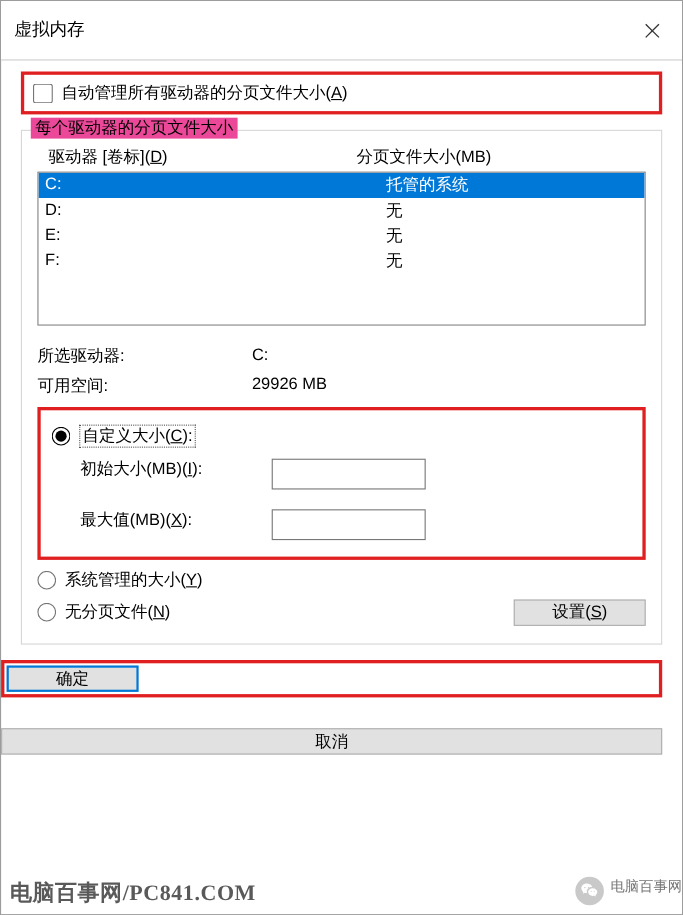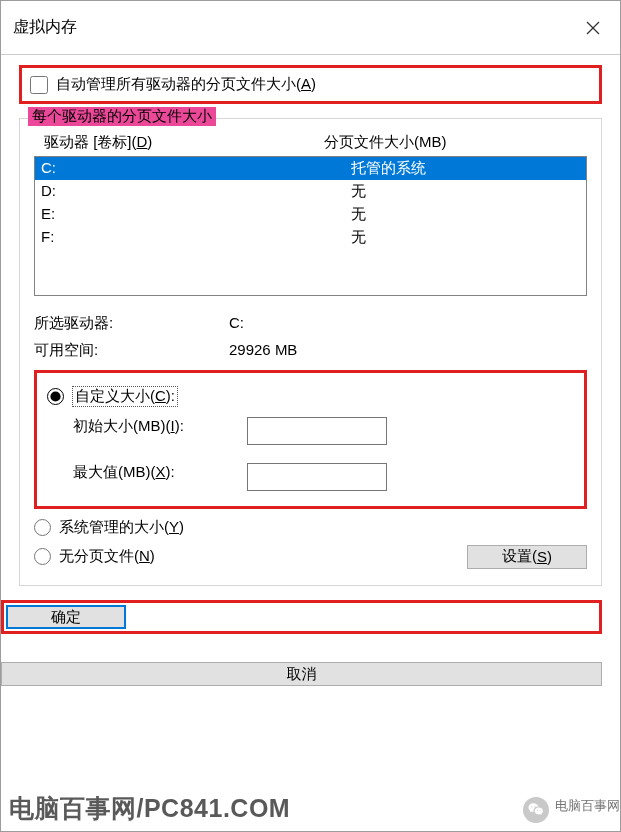--- a/index.html
+++ b/index.html
@@ -155,24 +155,25 @@
     justify-content: flex-end;
     gap: 28px;
     padding: 14px 18px 14px 0;
     flex-direction: column;
   }
   .ok-wrap { border: 3px solid #e02020; padding: 2px; }
 
   .watermark-left {
     position: absolute;
     left: 8px; bottom: 6px;
-    font-size: 25px;
+    font-size: 20px;
     font-weight: 600;
     color: rgba(60,60,60,0.85);
     letter-spacing: 0.5px;
+    font-family: Liberation Serif, serif;
   }
   .watermark-right {
     position: absolute;
     right: 0; bottom: 8px;
     display: flex;
     align-items: flex-start;
     gap: 6px;
     font-size: 13px;
     color: rgba(70,70,70,0.75);
     margin-top: 41px;

